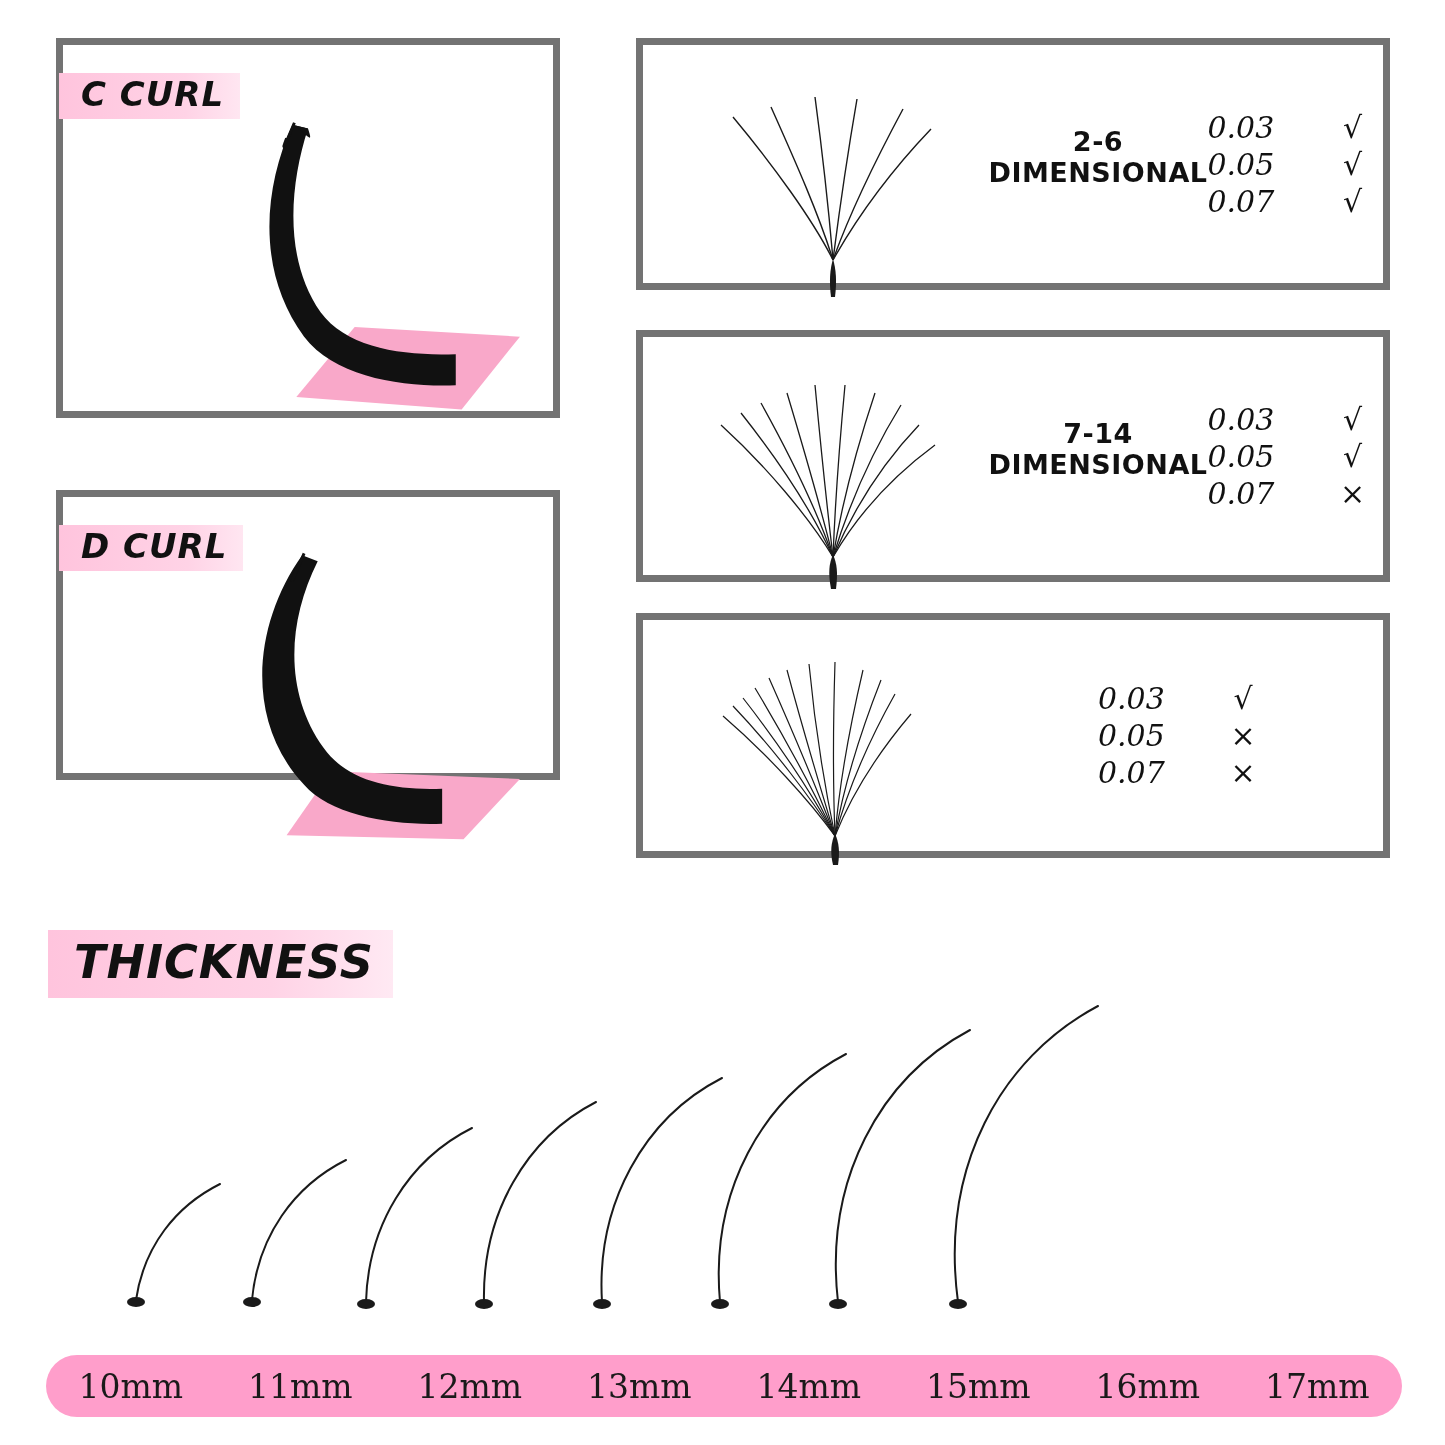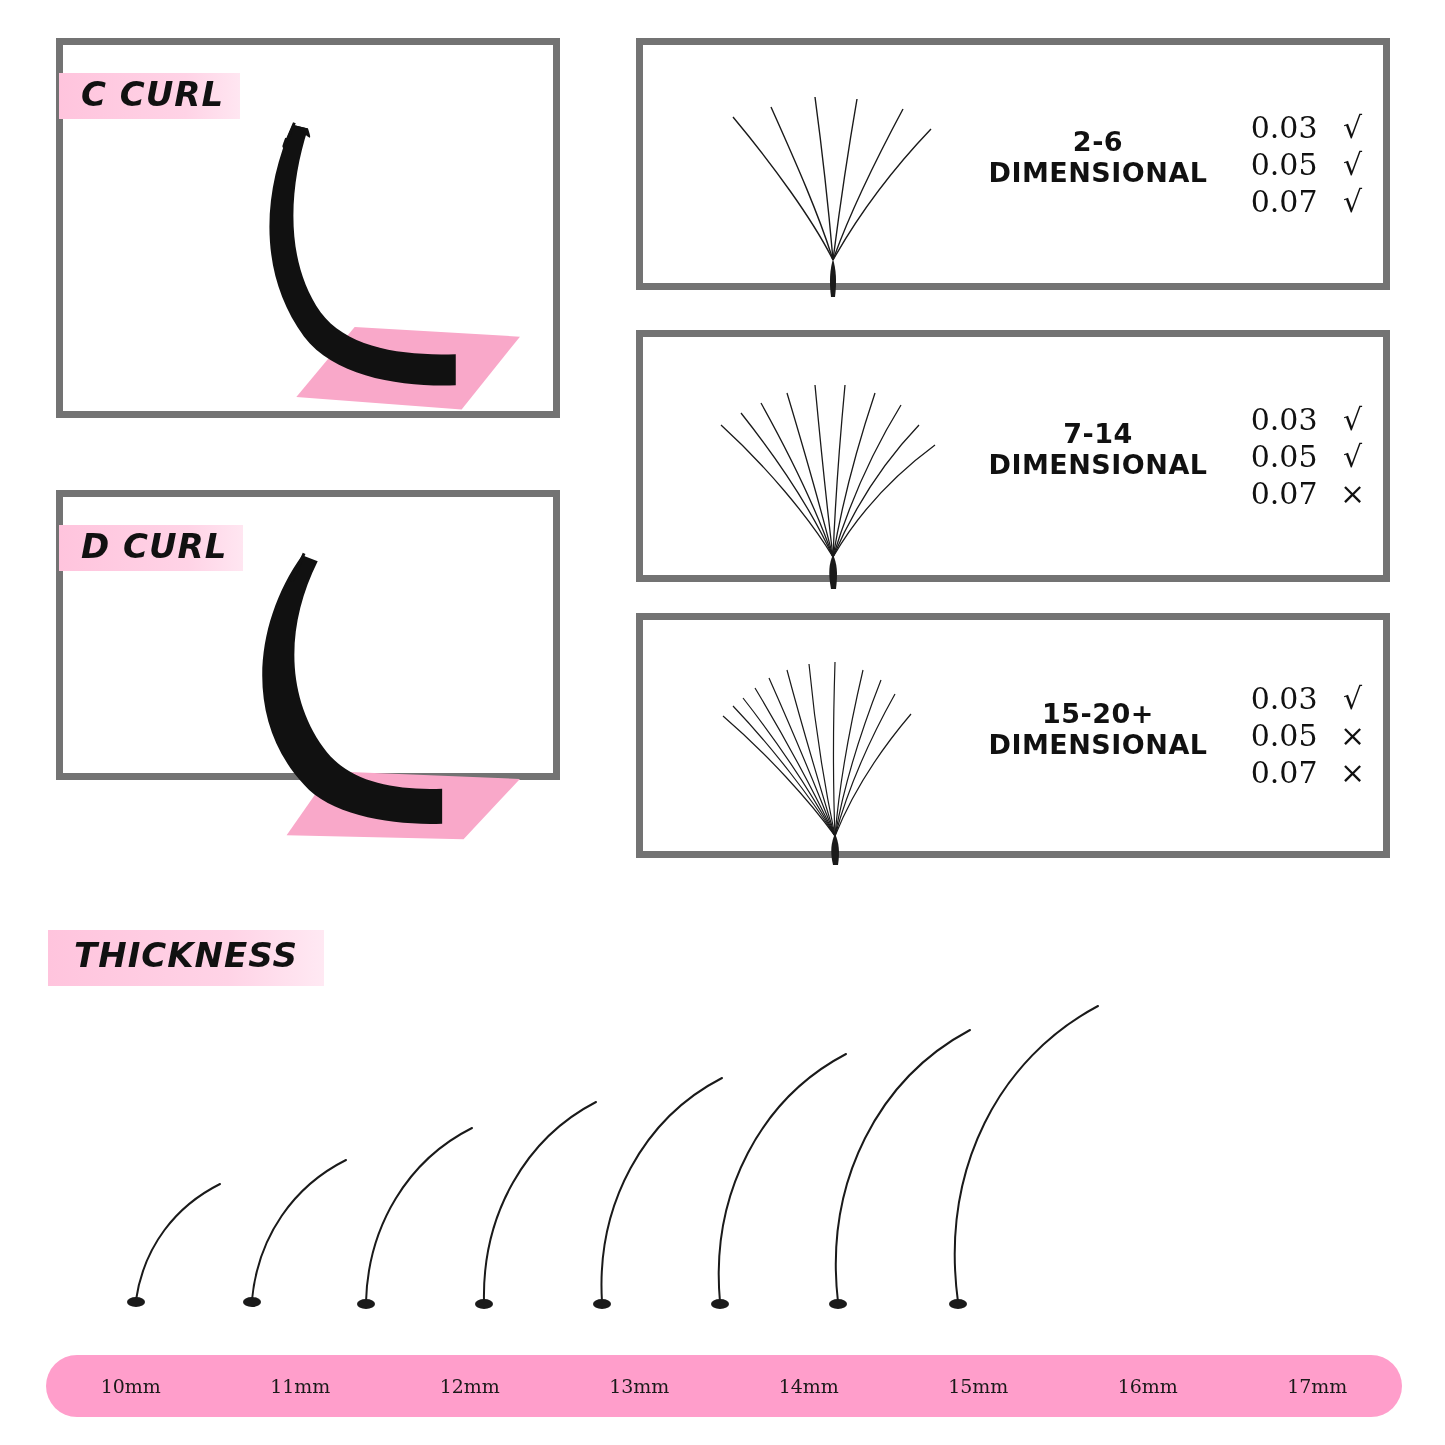--- a/index.html
+++ b/index.html
@@ -85,39 +85,39 @@
   }
   .dim-row {
     display: flex;
     align-items: baseline;
     font-family: "DejaVu Serif", serif;
     font-size: 30px;
     color: #111;
   }
   .dim-val {
     width: 110px;
-    text-align: right;
+    font-style: italic;
   }
   .dim-mark {
     width: 70px;
     text-align: center;
     font-size: 30px;
   }
 
   
   .thickness-label {
     position: absolute;
     left: 48px;
     top: 930px;
     background: linear-gradient(90deg, #ffc4dd 0%, #ffd3e6 65%, #ffe9f3 100%);
-    padding: 8px 26px 12px 26px;
+    padding: 8px 19px 12px 26px;
     font-family: "DejaVu Sans", sans-serif;
     font-style: italic;
     font-weight: bold;
-    font-size: 34px;
+    font-size: 46px;
     letter-spacing: 1px;
     color: #111;
     line-height: 1.05;
   }
   .lash-row {
     position: absolute;
     left: 40px;
     top: 970px;
     width: 1370px;
     height: 370px;
@@ -130,21 +130,21 @@
     height: 62px;
     background: #ff9ecb;
     border-radius: 31px;
     display: flex;
     align-items: center;
   }
   .size-cell {
     flex: 1 1 0;
     text-align: center;
     font-family: "DejaVu Serif", serif;
-    font-size: 19px;
+    font-size: 33px;
     color: #1a1a1a;
   }
 </style>
 </head>
 <body>
 
 <div class="page">
 
   <div class="box curl-panel" style="left:56px; top:38px; width:504px; height:380px;">
     <svg class="curl-art" viewBox="0 0 504 380">
@@ -243,21 +243,20 @@
         <path d="M172,216 C162,168 152,108 146,44"></path>
         <path d="M172,216 C170,166 170,106 172,42"></path>
         <path d="M172,216 C176,168 186,110 200,50"></path>
         <path d="M172,216 C180,170 196,116 218,60"></path>
         <path d="M172,216 C184,172 204,124 232,74"></path>
         <path d="M172,216 C188,176 214,134 248,94"></path>
       </g>
       <path d="M170,245 C167,232 168,222 172,214 C176,222 177,232 175,245 Z" fill="#1a1a1a"></path>
     </svg>
     <div class="dim-right">
-      <div class="dim-title">15-20+ DIMENSIONAL</div>
       <div class="dim-rows">
         <div class="dim-row">
           <span class="dim-val">0.03</span>
           <span class="dim-mark">√</span>
         </div>
         <div class="dim-row">
           <span class="dim-val">0.05</span>
           <span class="dim-mark">×</span>
         </div>
         <div class="dim-row">

